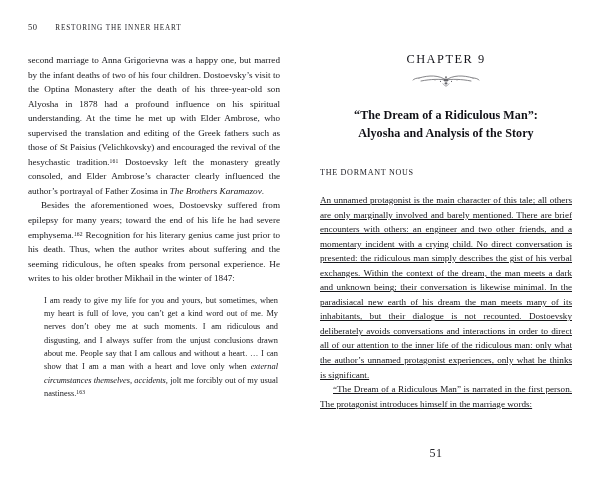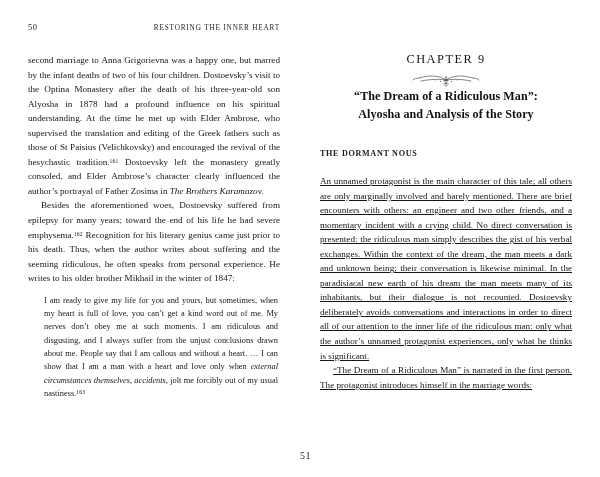--- a/index.html
+++ b/index.html
@@ -31,21 +31,20 @@
   .page-left  { width: 300px; padding: 22px 20px 14px 28px; }
   .page-right { width: 300px; padding: 22px 28px 14px 20px; }
 
   
   .running-head {
     display: flex;
     align-items: baseline;
     gap: 18px;
     height: 13px;
     margin-bottom: 18px;
-    justify-content: space-between;
   }
   .folio-top {
     font-size: 8.5px;
     letter-spacing: 0.4px;
     color: #1d1d21;
   }
   .running-title {
     font-size: 7.2px;
     letter-spacing: 0.85px;
     font-variant: small-caps;
@@ -101,48 +100,49 @@
   }
   .ornament {
     margin: 5px auto 0;
     width: 74px;
     height: 16px;
     opacity: 0.72;
   }
   .ornament svg { display: block; width: 74px; height: 16px; }
 
   .chapter-title {
+    margin-top: 19px;
     font-size: 12.1px;
     font-weight: 700;
     line-height: 17.5px;
     letter-spacing: 0.05px;
     color: #101016;
   }
   .chapter-title .line { display: block; }
 
   .section-head {
     margin-top: 26px;
     margin-bottom: 9px;
     font-size: 8.1px;
     font-variant: small-caps;
     text-transform: uppercase;
     letter-spacing: 0.7px;
     color: #1b1b21;
-    font-weight: bold;
   }
 
   .right-body { margin-top: 16px; text-decoration: underline; }
 
   
   .folio-bottom {
     position: absolute;
     bottom: 16px;
     left: 0;
     right: 28px;
-    font-size: 10px;
+    text-align: center;
+    font-size: 12px;
     letter-spacing: 0.4px;
     color: #26262b;
   }
 </style>
 </head>
 <body>
 
 <div class="spread">
 
   <div class="page page-left">

